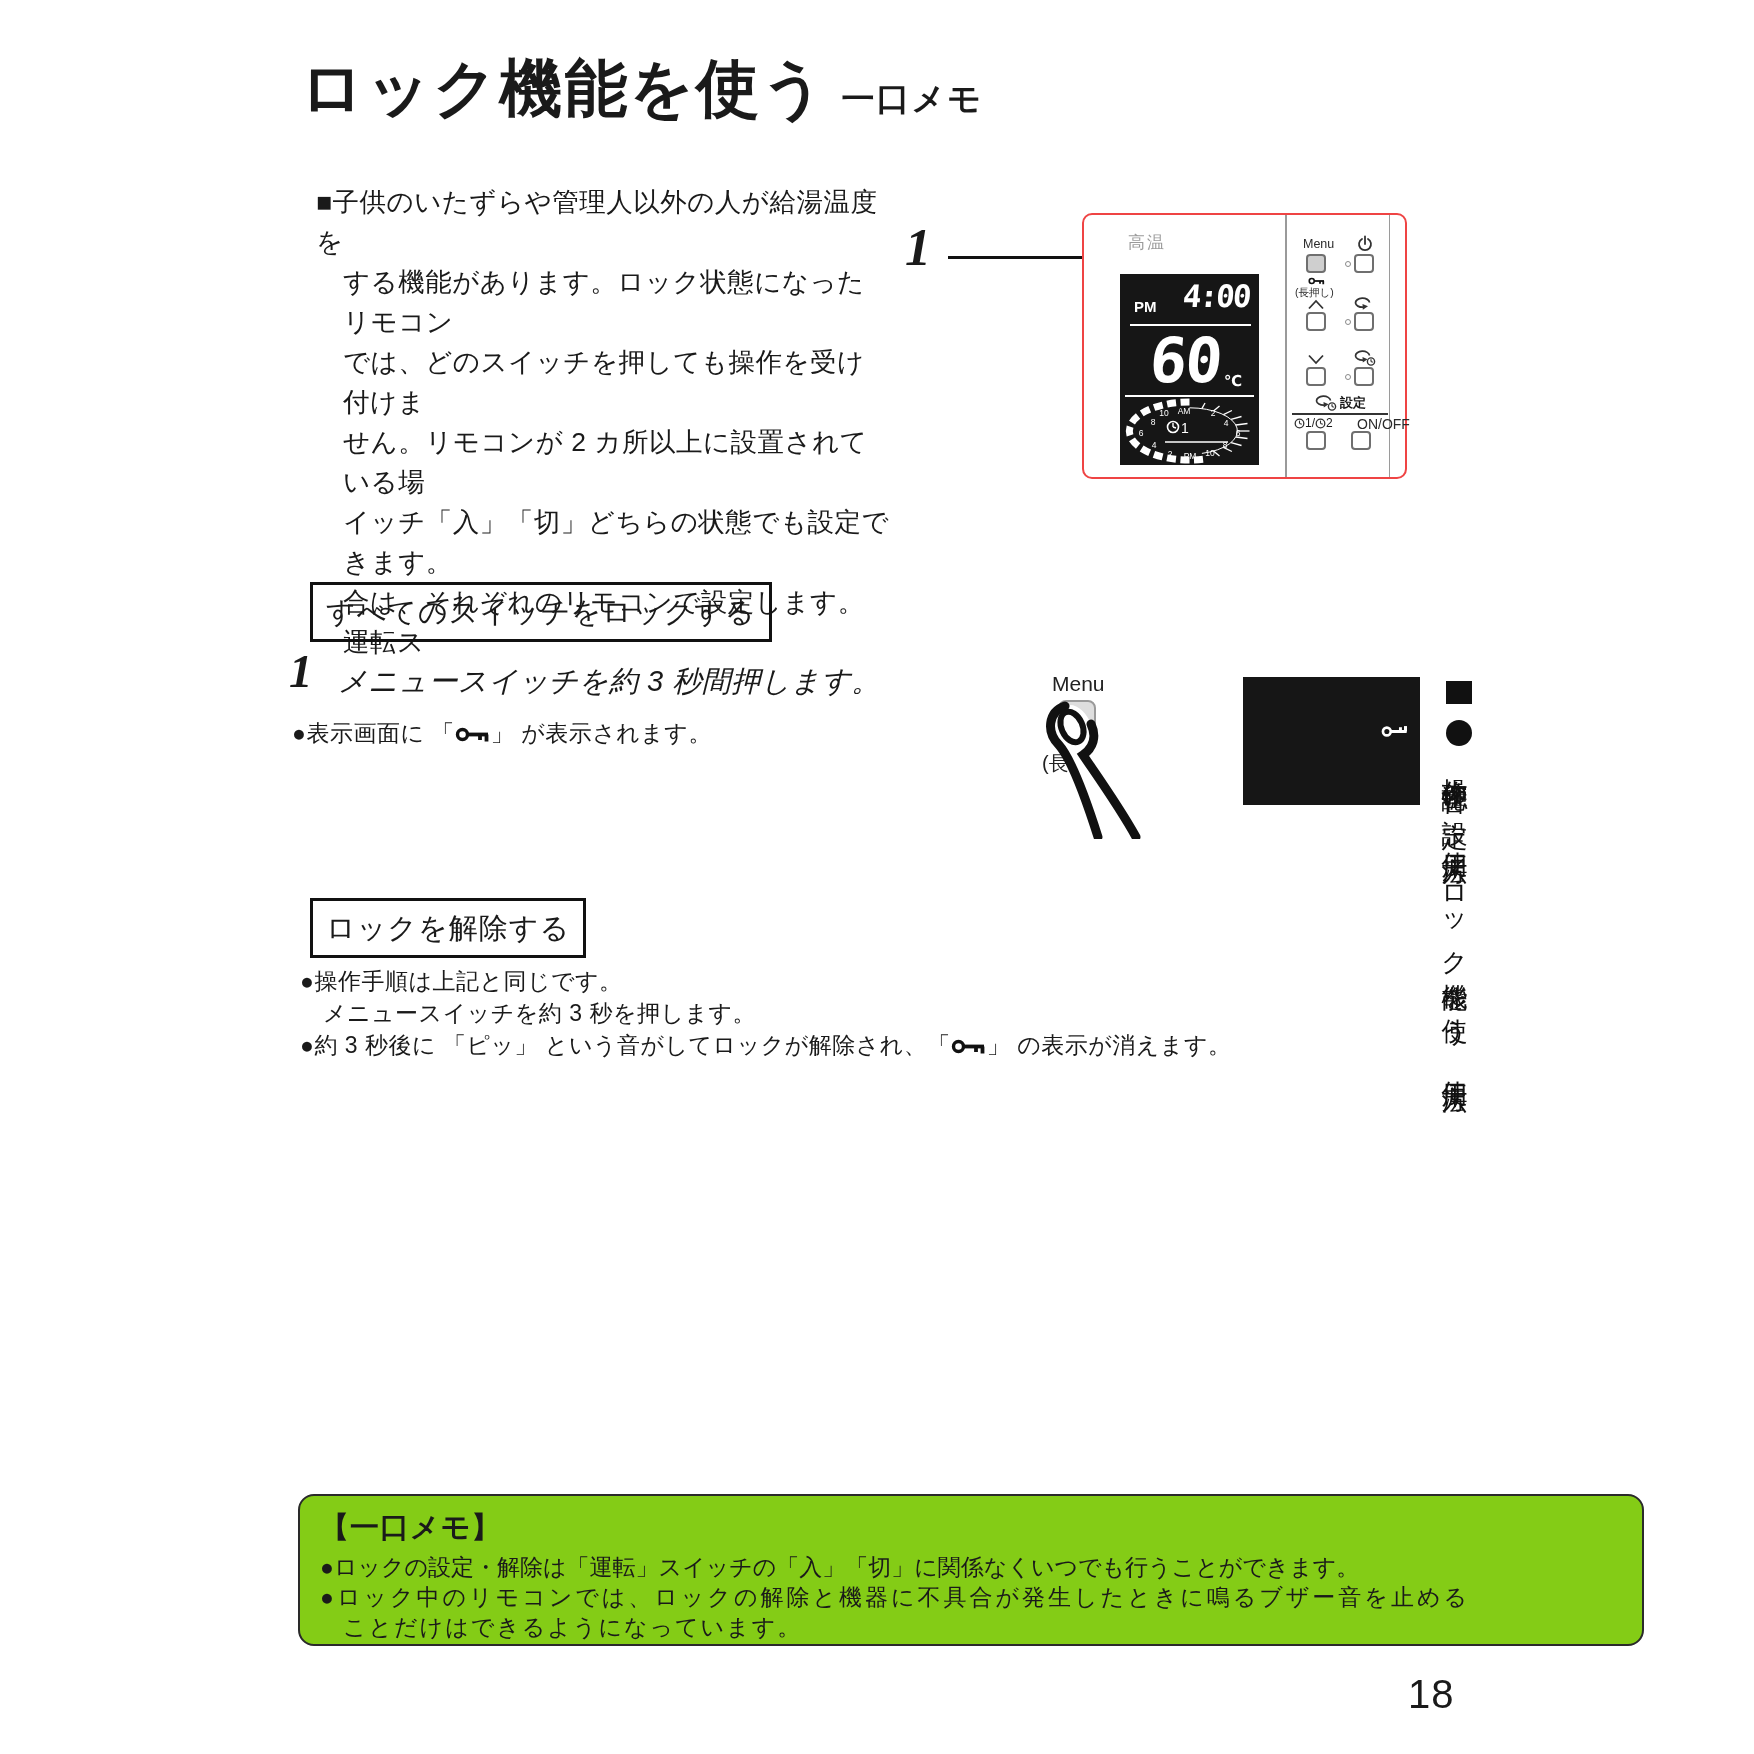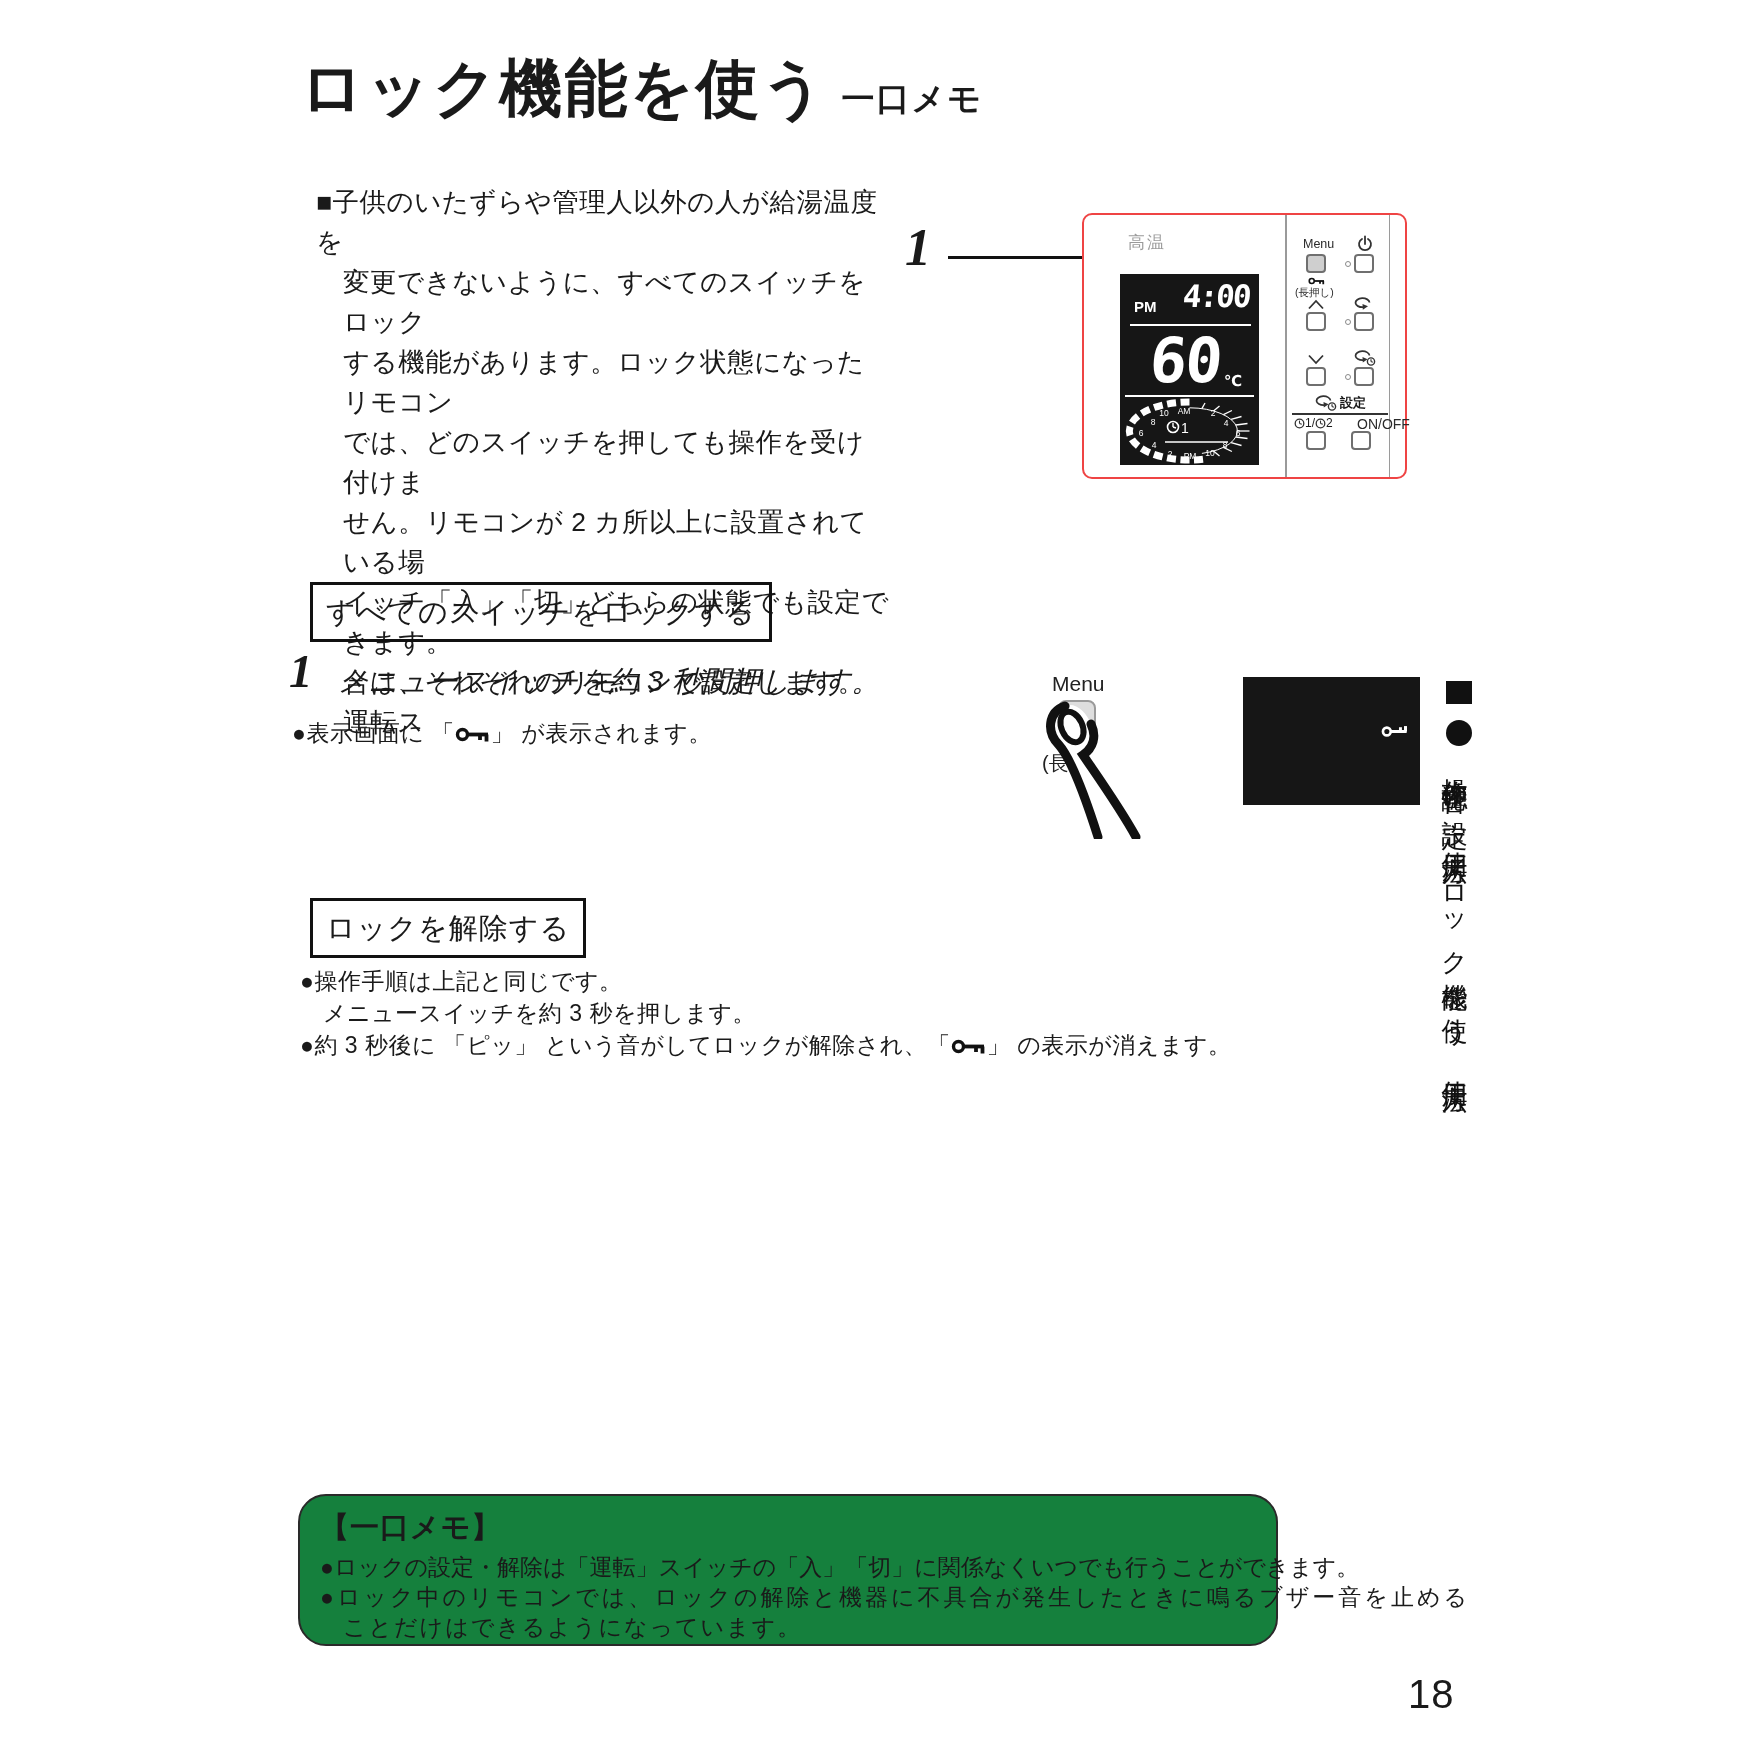--- a/index.html
+++ b/index.html
@@ -50,41 +50,40 @@
 
   
   .result-display{background:#161616;}
 
   
   .side-square{width:26px;height:23px;background:#111;}
   .side-circle{width:26px;height:26px;border-radius:50%;background:#111;}
   .side-vtext{writing-mode:vertical-rl;text-orientation:upright;font-size:26px;letter-spacing:2px;color:#111;}
 
   
-  .memo{left:298px;top:1494px;width:980px;height:152px;background:#15803d;border:2.5px solid #2a2a2a;border-radius:28px;box-sizing:border-box;}
+  .memo{left:298px;top:1494px;width:1346px;height:152px;background:#84cc16;border:2.5px solid #2a2a2a;border-radius:16px;box-sizing:border-box;}
   .memo-title{position:absolute;left:20px;top:12px;font-size:29px;font-weight:bold;letter-spacing:1px;}
   .memo-b{position:absolute;left:20px;font-size:23px;white-space:nowrap;}
 
   .pagenum{font-size:40px;letter-spacing:1px;}
   svg{display:block;}
   .bullet svg,.inline-key{display:inline-block;}
 </style>
 </head>
 <body>
 
 <div id="page">
 
   <div class="abs title-row">
     <div class="title">ロック機能を使う</div>
     <div class="subtitle">一口メモ</div>
   </div>
 
   <div class="abs intro">
     <div>■子供のいたずらや管理人以外の人が給湯温度を</div>
-    <div class="cont">変更できないように、すべてのスイッチをロック</div>
     <div class="cont">する機能があります。ロック状態になったリモコン</div>
     <div class="cont">では、どのスイッチを押しても操作を受け付けま</div>
     <div class="cont">せん。リモコンが 2 カ所以上に設置されている場</div>
     <div class="cont">イッチ「入」「切」どちらの状態でも設定できます。</div>
     <div class="cont">合は、それぞれのリモコンで設定します。運転ス</div>
   </div>
 
   <div class="abs callout-num" style="left:905px;top:218px;font-size:52px;">1</div>
   <div class="abs callout-line" style="left:948px;top:256px;width:344px;"></div>
   <div class="abs callout-dot" style="left:1289px;top:252px;"></div>

